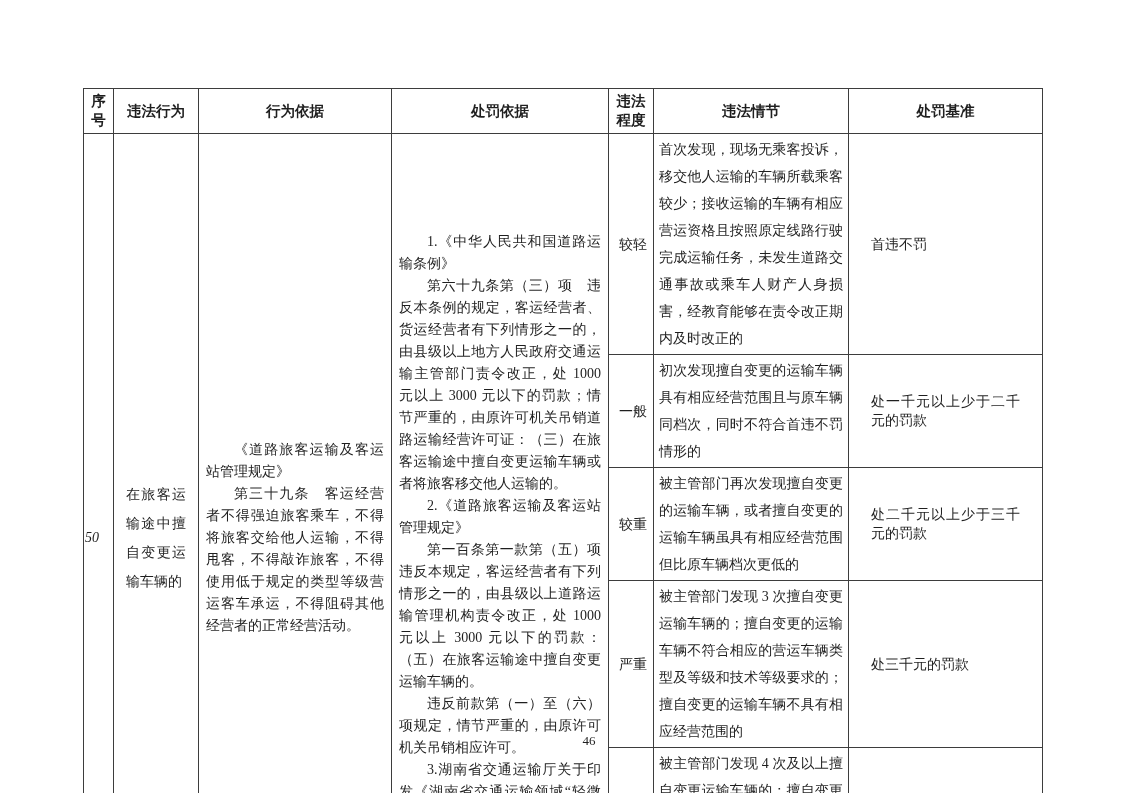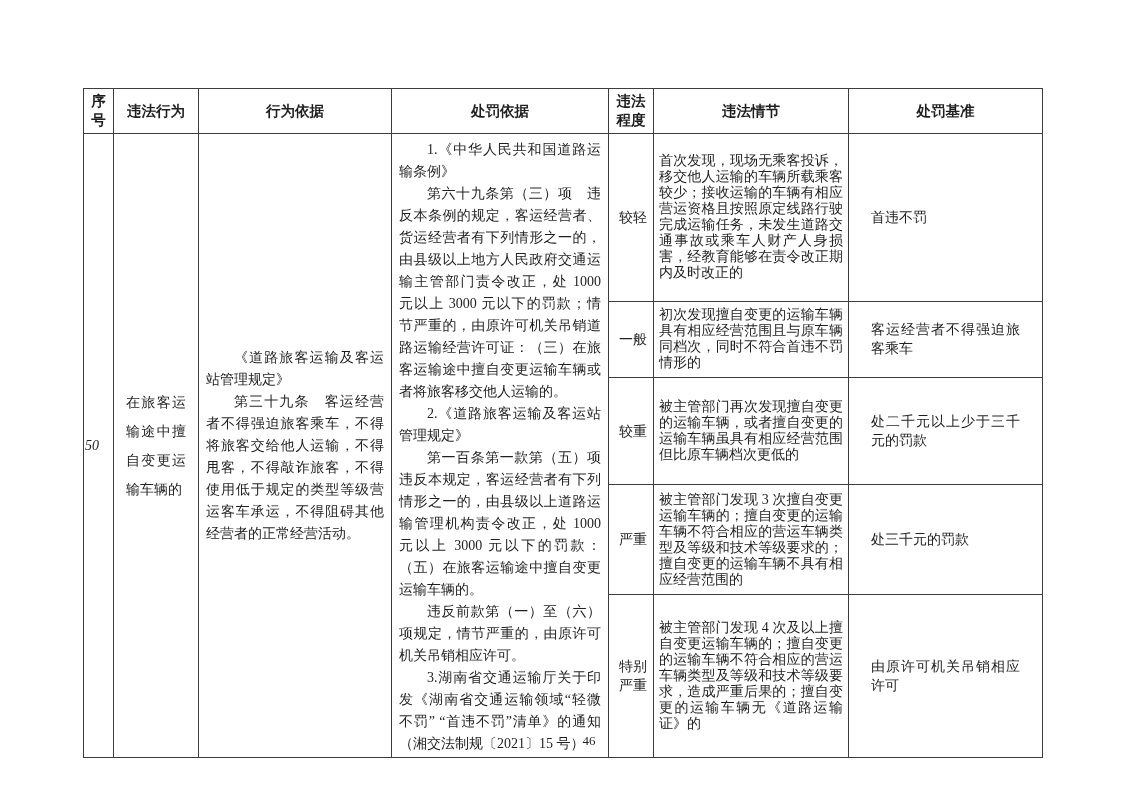--- a/index.html
+++ b/index.html
@@ -67,21 +67,21 @@
       line-height: 22px;
     }
     td.degree {
       text-align: right;
       line-height: 19px;
       padding: 2px 6px;
     }
     td.circ {
       text-align: justify;
       text-align-last: left;
-      line-height: 16px;
+      line-height: 27px;
       padding: 2px 5px;
       vertical-align: middle;
     }
     td.bench {
       text-align: justify;
       text-align-last: left;
       line-height: 19px;
       padding: 2px 22px;
       vertical-align: middle;
     }
@@ -139,21 +139,21 @@
         <p>3.湖南省交通运输厅关于印发《湖南省交通运输领域“轻微不罚” “首违不罚”清单》的通知（湘交法制规〔2021〕15 号）</p>
       </td>
       <td class="degree">较轻</td>
       <td class="circ">首次发现，现场无乘客投诉，移交他人运输的车辆所载乘客较少；接收运输的车辆有相应营运资格且按照原定线路行驶完成运输任务，未发生道路交通事故或乘车人财产人身损害，经教育能够在责令改正期内及时改正的</td>
       <td class="bench">首违不罚</td>
     </tr>
 
     <tr style="height:74px">
       <td class="degree">一般</td>
       <td class="circ">初次发现擅自变更的运输车辆具有相应经营范围且与原车辆同档次，同时不符合首违不罚情形的</td>
-      <td class="bench">客运经营者不得强迫旅客乘车</td>
+      <td class="bench">处一千元以上少于二千元的罚款</td>
     </tr>
 
     <tr style="height:104px">
       <td class="degree">较重</td>
       <td class="circ">被主管部门再次发现擅自变更的运输车辆，或者擅自变更的运输车辆虽具有相应经营范围但比原车辆档次更低的</td>
       <td class="bench">处二千元以上少于三千元的罚款</td>
     </tr>
 
     <tr style="height:107px">
       <td class="degree">严重</td>

